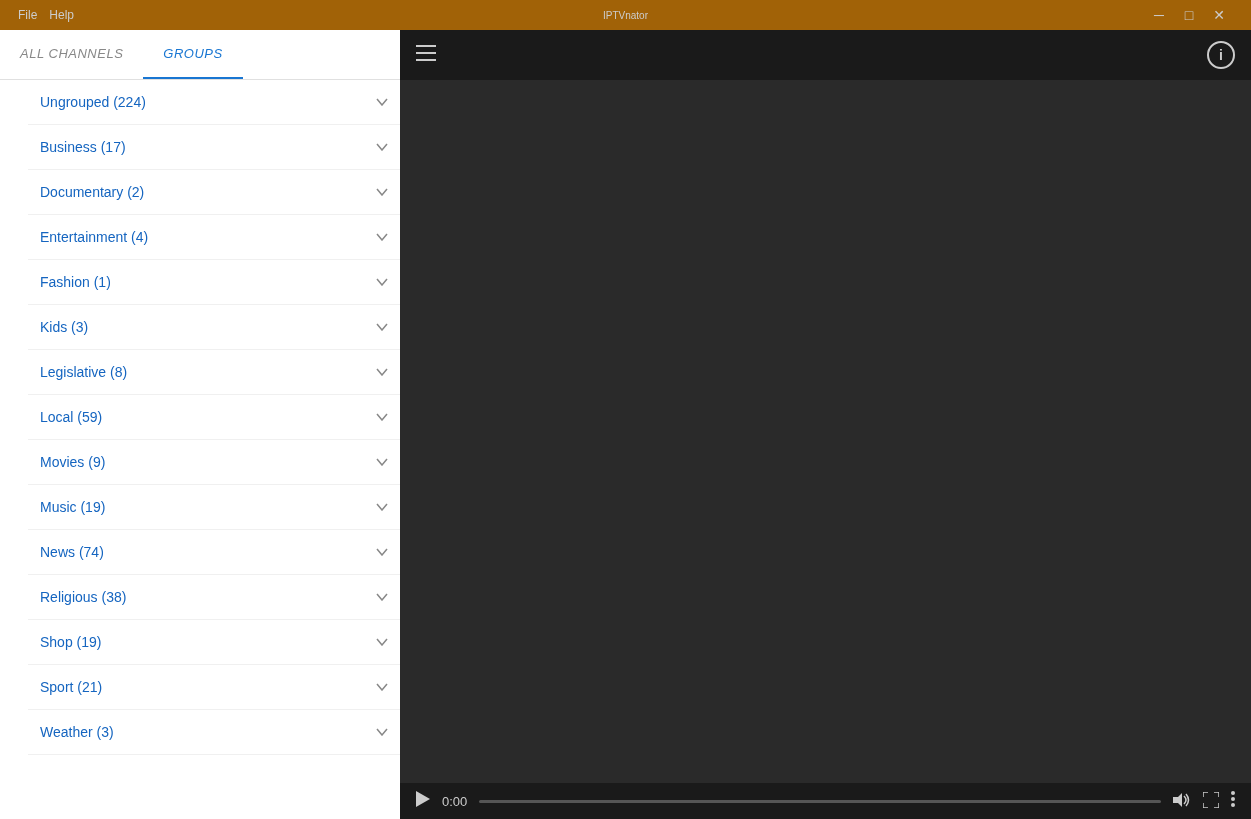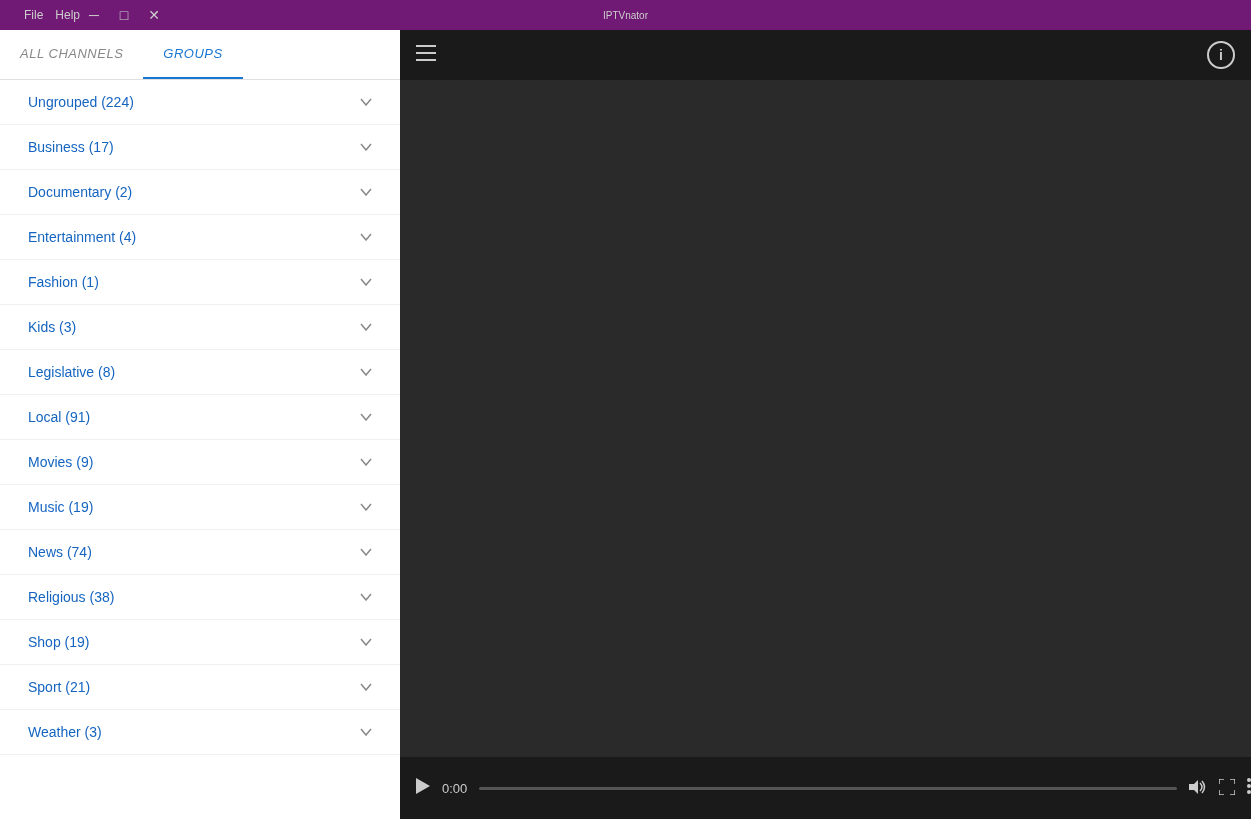--- a/index.html
+++ b/index.html
@@ -10,24 +10,25 @@
       background: #2b2b2b;
       overflow: hidden;
       display: flex;
       flex-direction: column;
     }
 
     
     .title-bar {
       width: 100%;
       height: 30px;
-      background: #701a75;
-      display: flex;
-      align-items: center;
-      padding: 0 24px;
+      background: #a16207;
+      display: flex;
+      align-items: center;
+      justify-content: space-between;
+      padding: 0 18px;
       flex-shrink: 0;
     }
     .title-bar-left {
       display: flex;
       gap: 12px;
     }
     .title-bar-menu {
       color: #ccc;
       font-size: 12px;
       cursor: pointer;
@@ -96,23 +97,24 @@
 
     
     .group-list {
       overflow-y: auto;
       flex: 1;
     }
     .group-item {
       display: flex;
       align-items: center;
       justify-content: space-between;
-      padding: 14px 28px;
+      padding: 14px 12px;
       border-bottom: 1px solid #f0f0f0;
       cursor: pointer;
+      margin-left: 28px;
     }
     .group-label {
       color: #1565c0;
       font-size: 14px;
     }
     .chevron-icon {
       color: #888;
       font-size: 12px;
     }
 
@@ -154,28 +156,27 @@
     }
 
     
     .video-area {
       flex: 1;
       background: #2a2a2a;
     }
 
     
     .video-controls {
-      height: 62px;
+      height: 36px;
       background: #1a1a1a;
       display: flex;
       align-items: center;
-      padding: 0 0;
+      padding: 0 16px;
       gap: 12px;
       flex-shrink: 0;
-      margin-left: 16px;
     }
     .play-btn {
       color: #ccc;
       font-size: 16px;
       cursor: pointer;
     }
     .time-display {
       color: #ccc;
       font-size: 13px;
     }
@@ -275,21 +276,21 @@
               <polyline points="1,1 6,7 11,1" stroke="#888" stroke-width="1.5" fill="none"></polyline>
             </svg></span>
         </div>
         <div class="group-item">
           <span class="group-label">Legislative (8)</span>
           <span class="chevron-icon"><svg width="12" height="8" viewBox="0 0 12 8" fill="none">
               <polyline points="1,1 6,7 11,1" stroke="#888" stroke-width="1.5" fill="none"></polyline>
             </svg></span>
         </div>
         <div class="group-item">
-          <span class="group-label">Local (91)</span>
+          <span class="group-label">Local (59)</span>
           <span class="chevron-icon"><svg width="12" height="8" viewBox="0 0 12 8" fill="none">
               <polyline points="1,1 6,7 11,1" stroke="#888" stroke-width="1.5" fill="none"></polyline>
             </svg></span>
         </div>
         <div class="group-item">
           <span class="group-label">Movies (9)</span>
           <span class="chevron-icon"><svg width="12" height="8" viewBox="0 0 12 8" fill="none">
               <polyline points="1,1 6,7 11,1" stroke="#888" stroke-width="1.5" fill="none"></polyline>
             </svg></span>
         </div>

